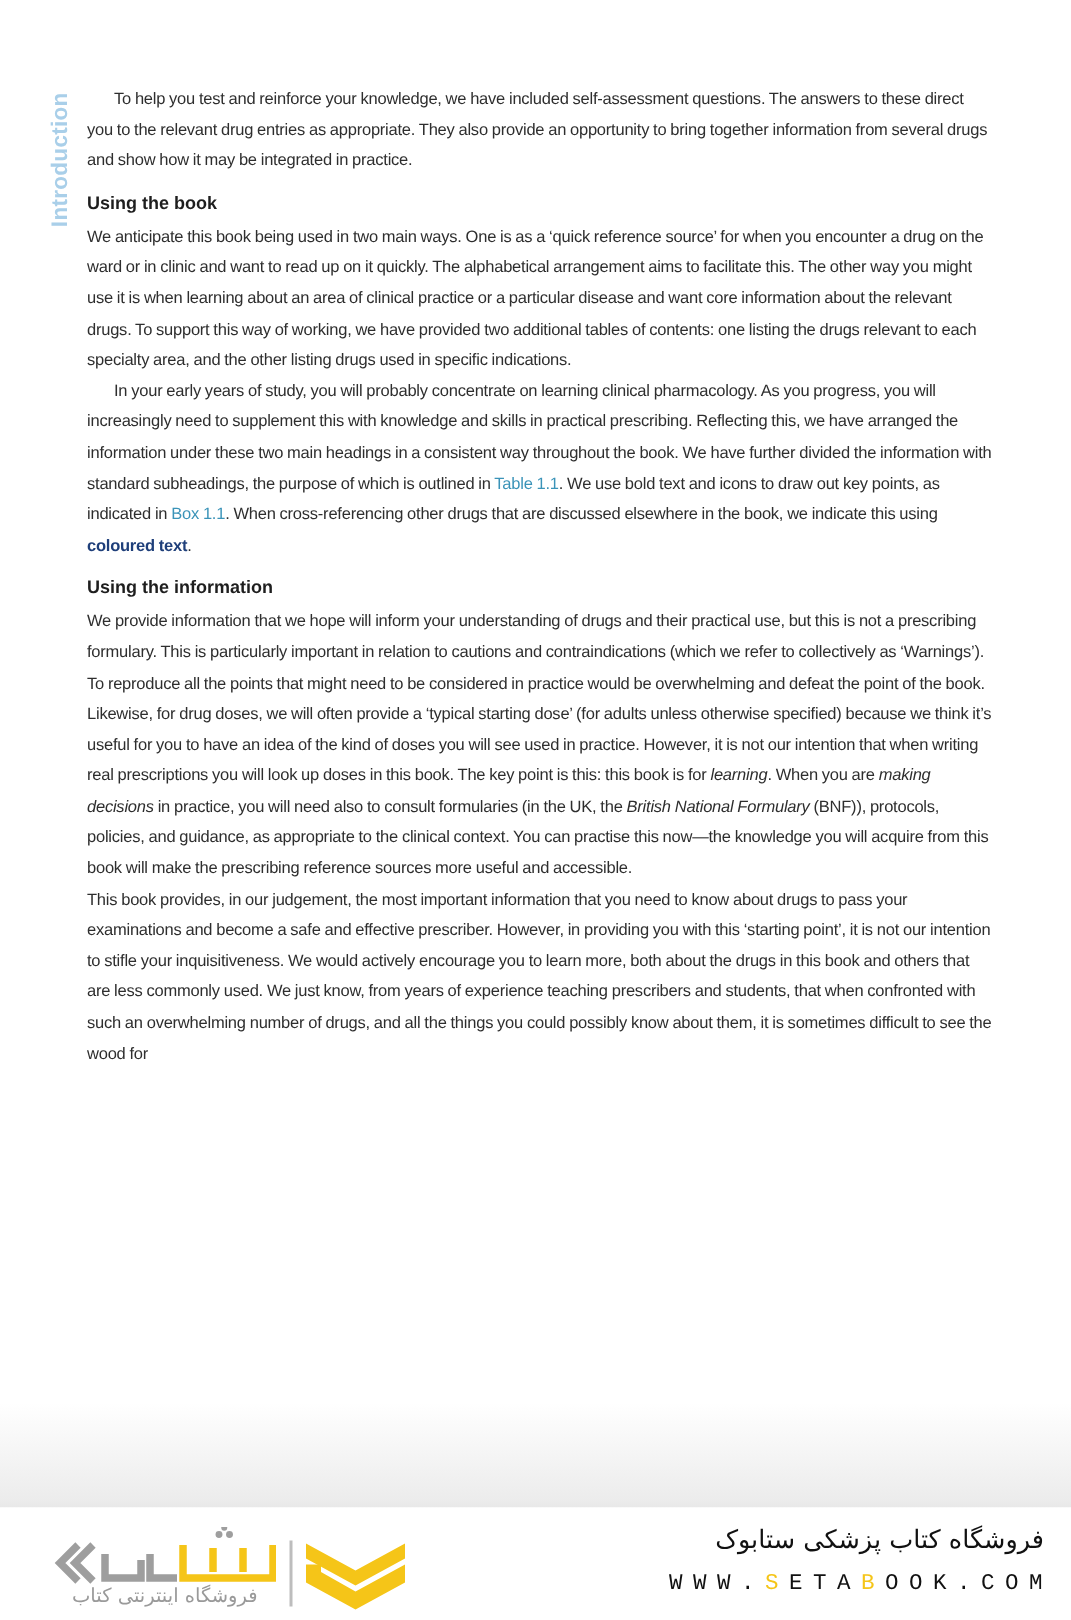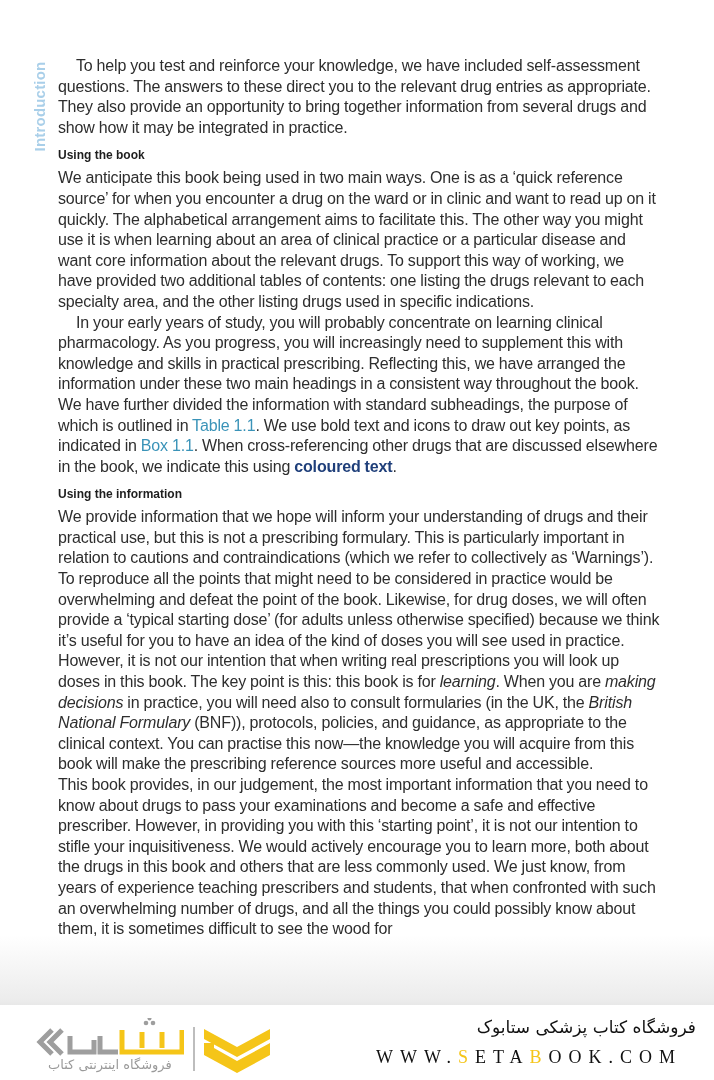--- a/index.html
+++ b/index.html
@@ -42,21 +42,21 @@
       color: #a9cfe9;
       letter-spacing: 0.2px;
     }
     .content {
       position: absolute;
       left: 58px;
       top: 56px;
       width: 604px;
     }
     p {
-      font-size: 16px;
+      font-size: 11px;
       line-height: 20.6px;
       color: #2e2e2e;
       letter-spacing: -0.15px;
       word-spacing: -0.3px;
     }
     p.indent { text-indent: 18px; }
     h2 {
       font-family: "Liberation Sans", sans-serif;
       font-weight: bold;
       font-size: 12px;
@@ -114,24 +114,24 @@
       right: 18px;
       top: 12px;
       font-family: "DejaVu Sans", sans-serif;
       font-size: 17px;
       color: #111;
       direction: rtl;
       text-align: right;
     }
     .store-url {
       position: absolute;
-      right: 32px;
+      right: 12px;
       top: 42px;
-      font-family: Liberation Serif, serif;
-      font-size: 18px;
+      font-family: Liberation Mono, monospace;
+      font-size: 15px;
       letter-spacing: 7px;
       color: #111;
       white-space: nowrap;
     }
     .store-url .accent { color: #f5c518; }
   </style>
 </head>
 <body>
 
 <div class="page">

